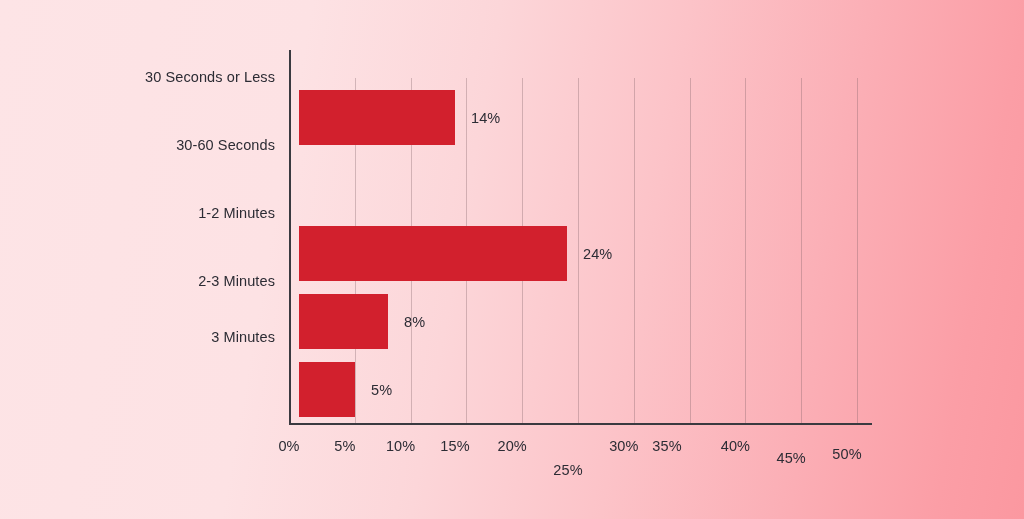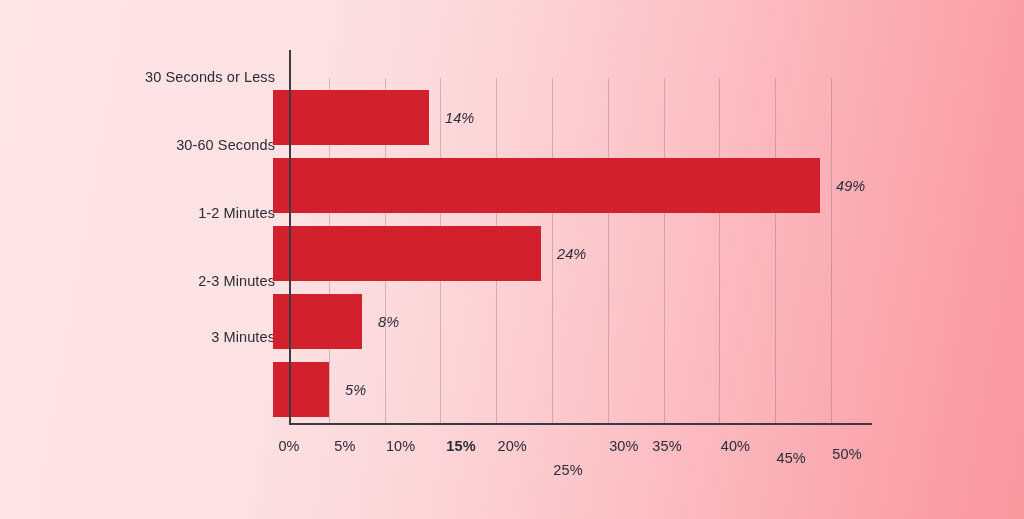--- a/index.html
+++ b/index.html
@@ -24,25 +24,24 @@
   .chart-canvas {
     position: relative;
     width: 1024px;
     height: 412px;
     padding-left: 44px;
   }
 
   
   .plot-area {
     position: absolute;
-    left: 273px;
+    left: 299px;
     top: 50px;
     width: 582px;
     height: 374px;
-    font-style: italic;
   }
 
   .y-axis-line {
     position: absolute;
     left: 289px;
     top: 50px;
     width: 2px;
     height: 375px;
     background: #3a3a40;
   }
@@ -165,24 +164,20 @@
       <div class="gridline" style="left:558.0px;"></div>
     </div>
 
     <div class="bars-layer">
 
       <div class="bar-row" style="top:40px;">
         <div class="bar-rect" style="width:156.2px;"></div>
         <div class="bar-value" style="left:172px;">14%</div>
       </div>
 
-      <div class="bar-row" style="top:108px;">
-        <div class="bar-rect" style="width:546.8px;"></div>
-        <div class="bar-value" style="left:563px;">49%</div>
-      </div>
 
       <div class="bar-row" style="top:176px;">
         <div class="bar-rect" style="width:267.8px;"></div>
         <div class="bar-value" style="left:284px;">24%</div>
       </div>
 
       <div class="bar-row" style="top:244px;">
         <div class="bar-rect" style="width:89.3px;"></div>
         <div class="bar-value" style="left:105px;">8%</div>
       </div>
@@ -195,21 +190,21 @@
     </div>
   </div>
 
   <div class="y-axis-line"></div>
   <div class="x-axis-line"></div>
 
   <div class="x-ticks">
     <div class="x-tick" style="left:0px;">0%</div>
     <div class="x-tick" style="left:55.8px;">5%</div>
     <div class="x-tick" style="left:111.6px;">10%</div>
-    <div class="x-tick" style="left:172px;font-weight:bold;">15%</div>
+    <div class="x-tick" style="left:166px;">15%</div>
     <div class="x-tick" style="left:223.2px;">20%</div>
     <div class="x-tick" style="left:279.0px;margin-top:24px;">25%</div>
     <div class="x-tick" style="left:334.8px;">30%</div>
     <div class="x-tick" style="left:378px;">35%</div>
     <div class="x-tick" style="left:446.4px;">40%</div>
     <div class="x-tick" style="left:502.2px;margin-top:12px;">45%</div>
     <div class="x-tick" style="left:558.0px;margin-top:8px;">50%</div>
   </div>
 
 </div>

